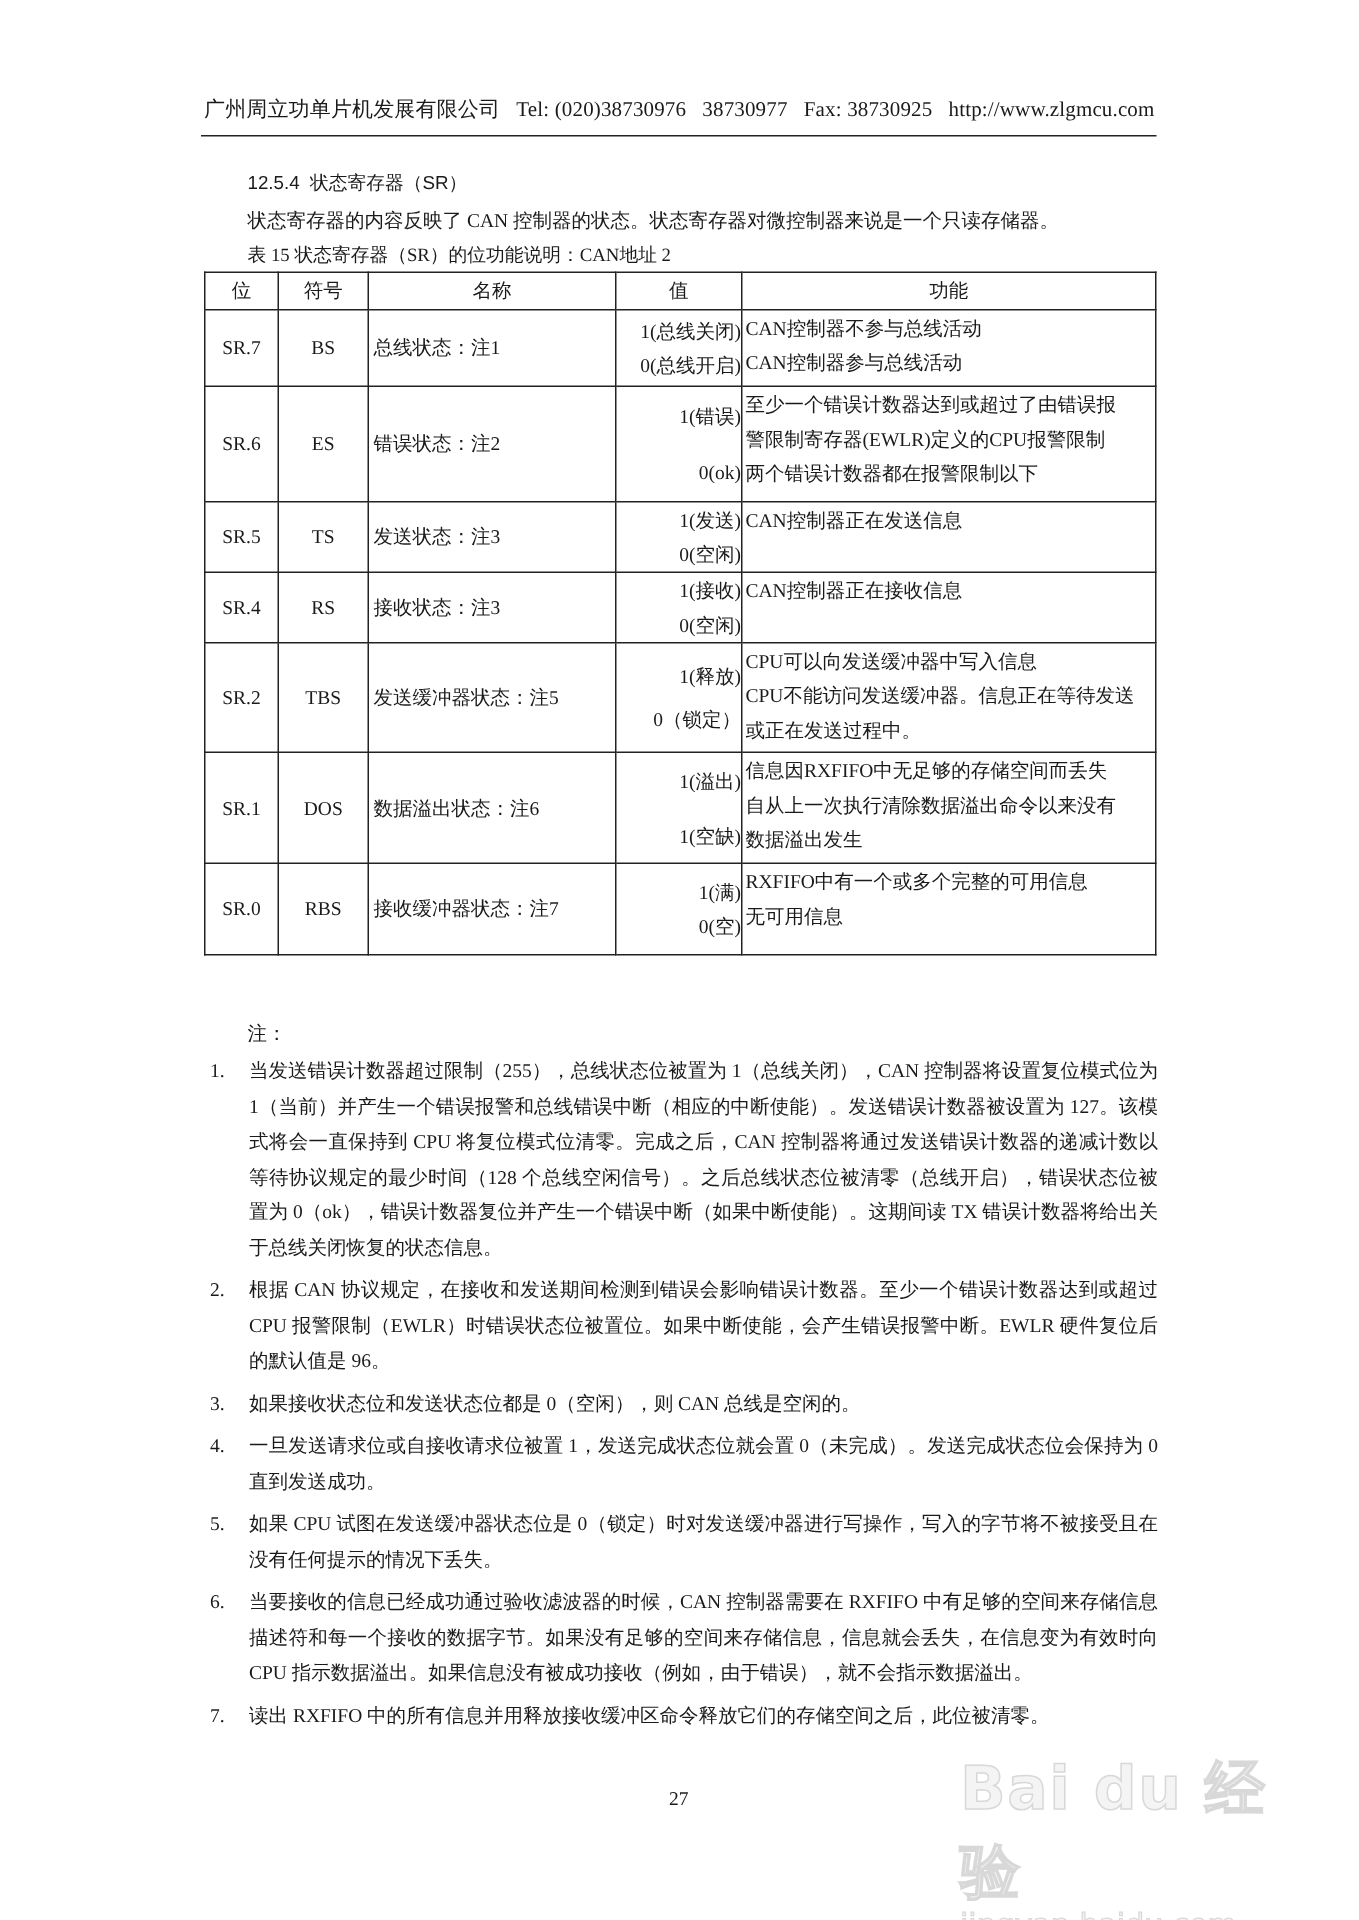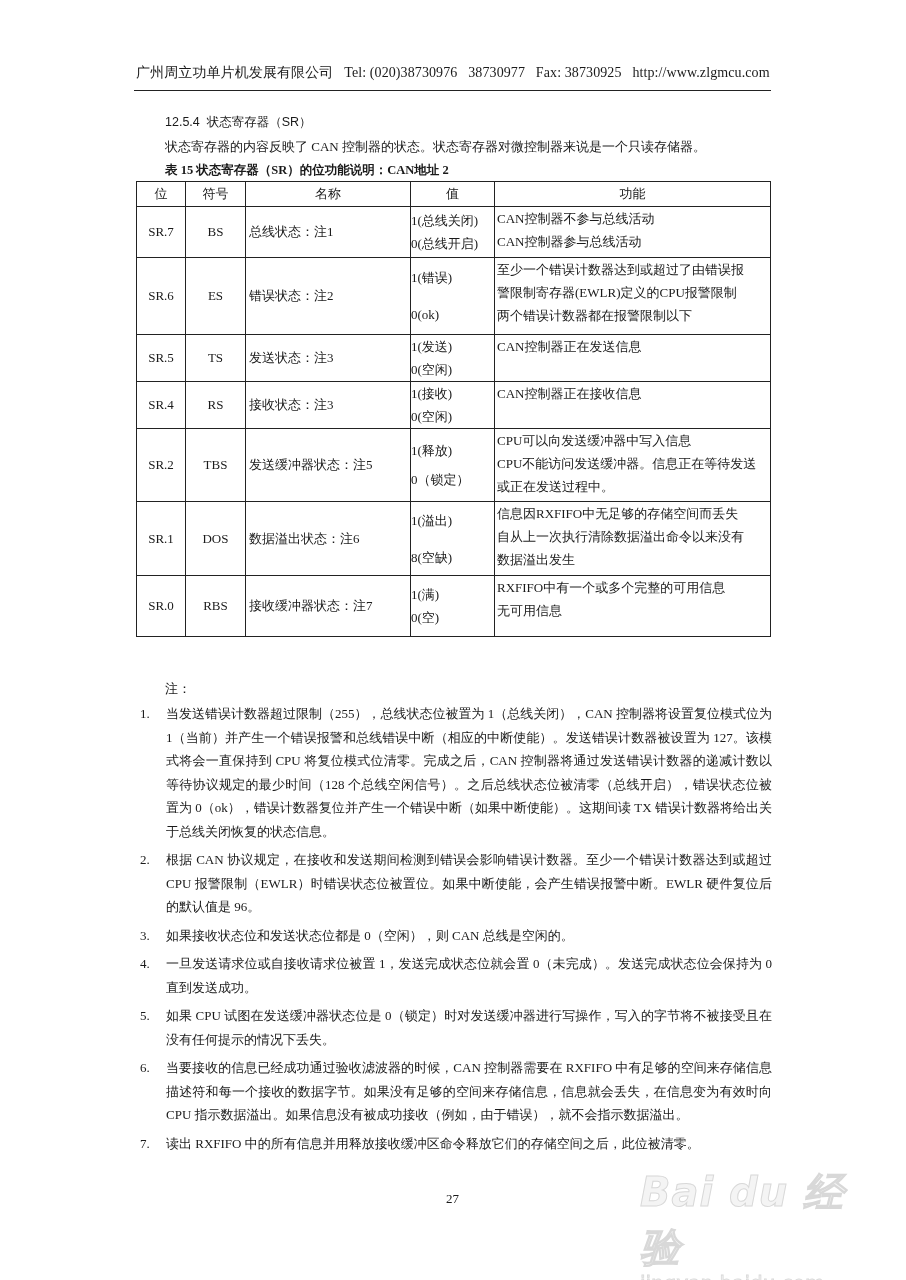--- a/index.html
+++ b/index.html
@@ -20,55 +20,55 @@
   .section-title {
     position: absolute; left: 165px; top: 114px; font-size: 12.5px;
     font-family: Liberation Sans, sans-serif;
   }
   .intro {
     position: absolute; left: 165px; top: 138px; font-size: 13px;
     font-family: "Liberation Serif", serif; white-space: nowrap;
   }
   .caption {
     position: absolute; left: 165px; top: 162px; font-size: 12.5px;
-    font-family: "Liberation Serif", serif; white-space: nowrap; font-weight: bold;
+    font-family: "Liberation Serif", serif; white-space: nowrap;
   }
   table.sr-table {
     position: absolute; left: 136px; top: 181px; width: 634px;
     border-collapse: collapse; table-layout: fixed;
     font-family: "Liberation Serif", serif; font-size: 13px;
   }
   table.sr-table th, table.sr-table td {
     border: 1px solid #222; padding: 0; vertical-align: middle;
   }
   table.sr-table th { font-weight: normal; height: 24px; text-align: center; }
   .c-bit, .c-sym { text-align: center; }
   .c-name { padding-left: 3px !important; text-align: left; }
-  .c-val { text-align: left; margin-top: 41px; }
+  .c-val { text-align: right; margin-top: 41px; }
   .c-val .v, .c-fn .f { display: block; line-height: 23px; }
   .c-fn { padding-left: 2px !important; vertical-align: top !important; }
   .notes-label {
     position: absolute; left: 165px; top: 680px; font-size: 13px;
     font-family: "Liberation Serif", serif;
   }
   .notes {
     position: absolute; left: 136px; top: 702px; width: 636px;
     font-family: "Liberation Serif", serif; font-size: 13px;
   }
   .note { position: relative; padding-left: 30px; line-height: 23.5px; margin-bottom: 5px; text-align: justify; }
   .note-num { position: absolute; left: 4px; top: 0; }
   .page-number {
     position: absolute; left: 446px; top: 1191px; font-size: 13px;
     font-family: "Liberation Serif", serif;
   }
   .watermark {
     position: absolute; left: 640px; top: 1165px; width: 240px; height: 85px;
     color: #e4e4e4; font-family: "DejaVu Sans", sans-serif;
   }
-  .wm-logo { font-size: 40px; font-weight: bold; letter-spacing: 1px; -webkit-text-stroke: 1px #d8d8d8; color: #f4f4f4; font-style: italic; }
+  .wm-logo { font-size: 40px; font-weight: bold; letter-spacing: 1px; -webkit-text-stroke: 1px #d8d8d8; color: #f4f4f4; }
   .wm-url { font-size: 20px; margin-top: -4px; -webkit-text-stroke: 0.8px #d8d8d8; color: #f4f4f4; }
 </style>
 </head>
 <body>
 
 <div class="page-header">
   <span>广州周立功单片机发展有限公司</span>&nbsp;&nbsp;
   <span>Tel:</span>
   <span>(020)38730976</span>&nbsp;&nbsp;
   <span>38730977</span>&nbsp;&nbsp;
@@ -167,21 +167,21 @@
         <span class="f">CPU不能访问发送缓冲器。信息正在等待发送</span>
         <span class="f">或正在发送过程中。</span>
       </td>
     </tr>
     <tr style="height:74px">
       <td class="c-bit">SR.1</td>
       <td class="c-sym">DOS</td>
       <td class="c-name">数据溢出状态：注6</td>
       <td class="c-val">
         <span class="v" style="margin-bottom:14px">1(溢出)</span>
-        <span class="v">8(空缺)</span>
+        <span class="v">1(空缺)</span>
       </td>
       <td class="c-fn">
         <span class="f">信息因RXFIFO中无足够的存储空间而丢失</span>
         <span class="f">自从上一次执行清除数据溢出命令以来没有</span>
         <span class="f">数据溢出发生</span>
       </td>
     </tr>
     <tr style="height:61px">
       <td class="c-bit">SR.0</td>
       <td class="c-sym">RBS</td>

